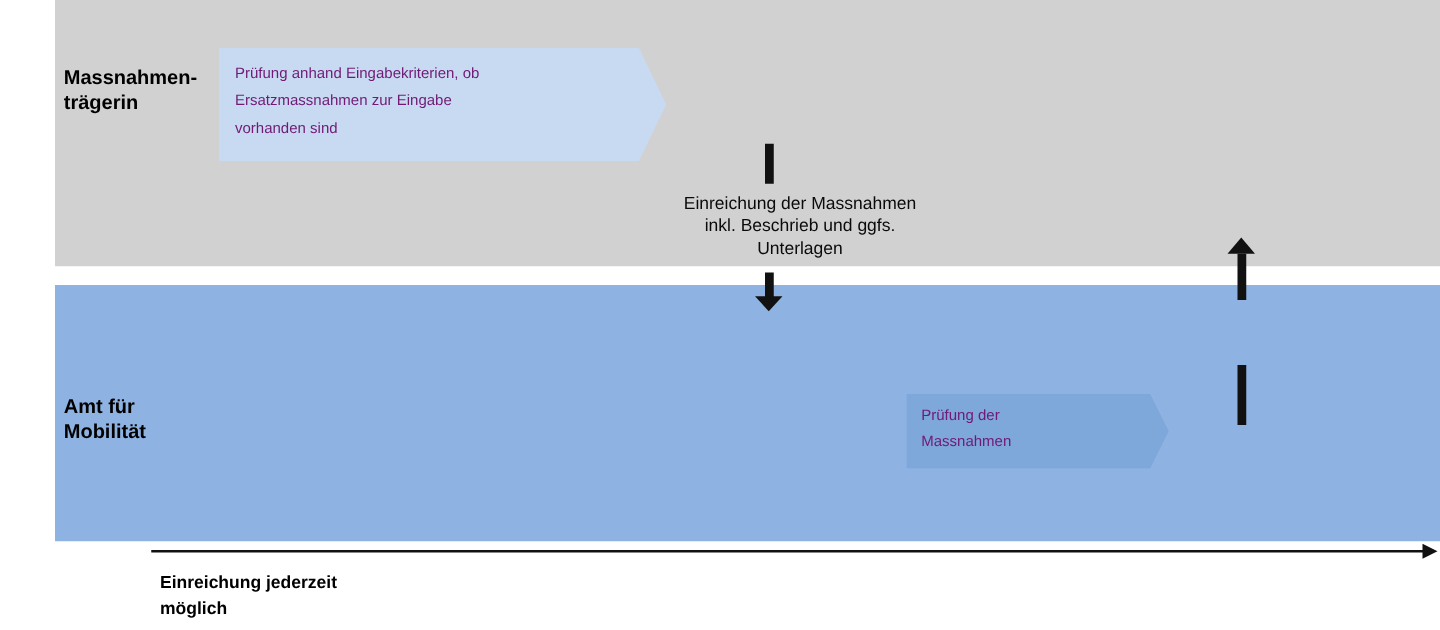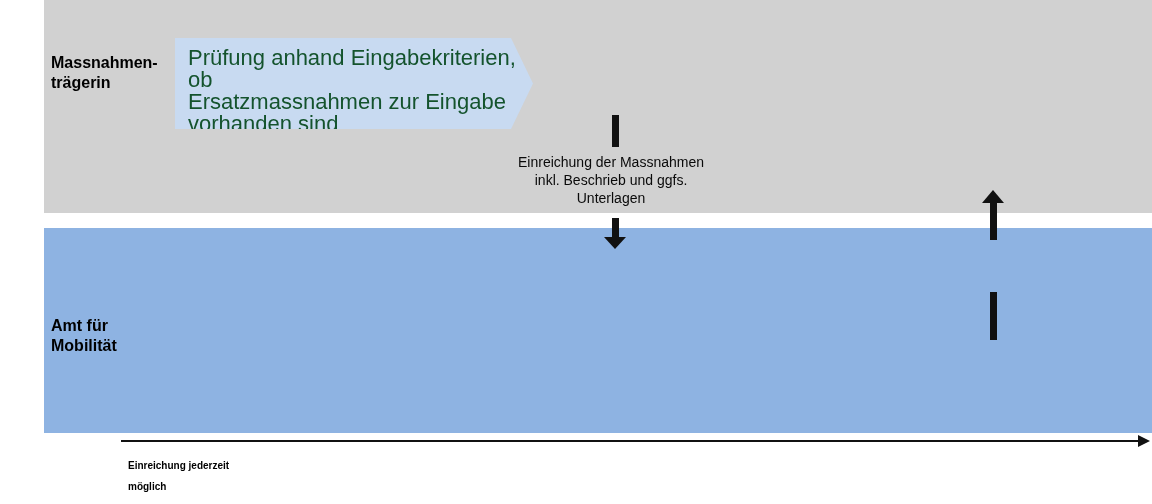--- a/index.html
+++ b/index.html
@@ -37,24 +37,24 @@
     background: var(--step-light);
     clip-path: polygon(0 0, 336px 0, 100% 50%, 336px 100%, 0 100%);
   }
   .chevron-2 {
     left: 725px; top: 315px; width: 210px; height: 60px;
     background: var(--step-medium);
     clip-path: polygon(0 0, 195px 0, 100% 50%, 195px 100%, 0 100%);
   }
   .chevron-text {
     position: absolute;
-    font-size: 22px;
+    font-size: 12px;
     line-height: 22px;
     white-space: pre-line;
-    color: #14532d;
+    color: #701a75;
   }
   .chevron-1 .chevron-text { left: 13px; top: 9px; }
   .chevron-2 .chevron-text { left: 12px; top: 7px; line-height: 21px; }
 
   
   .v-bar {
     position: absolute;
     width: 7px;
     background: var(--arrow);
   }
@@ -78,41 +78,41 @@
   .up-bar   { left: 990px; top: 292px; height: 48px; }
 
   .flow-label {
     position: absolute;
     font-size: 14px;
     line-height: 18px;
     text-align: center;
     white-space: pre-line;
     color: #0a0a0a;
   }
-  .flow-label-down { left: 491px; top: 153px; width: 240px; }
+  .flow-label-down { left: 520px; top: 153px; width: 240px; }
   .flow-label-up   { left: 918px; top: 246px; width: 150px; }
 
   
   .timeline-line {
     position: absolute;
     left: 121px; top: 440px;
     width: 1019px; height: 2px;
     background: var(--arrow);
   }
   .timeline-head {
     position: absolute; left: 1138px; top: 435px;
     width: 0; height: 0;
     border-top: 6px solid transparent;
     border-bottom: 6px solid transparent;
     border-left: 12px solid var(--arrow);
   }
   .timeline-caption {
     position: absolute;
     left: 128px; top: 455px;
-    font-size: 10px;
+    font-size: 14px;
     font-weight: bold;
     line-height: 21px;
     white-space: pre-line;
   }
 </style>
 </head>
 <body>
 
 <div class="canvas">
 
@@ -125,20 +125,24 @@
     <div class="lane-label lane-label-bottom">Amt für
 Mobilität</div>
   </div>
 
   <div class="chevron chevron-1">
     <div class="chevron-text">Prüfung anhand Eingabekriterien, ob
 Ersatzmassnahmen zur Eingabe
 vorhanden sind</div>
   </div>
 
+  <div class="chevron chevron-2">
+    <div class="chevron-text">Prüfung der
+Massnahmen</div>
+  </div>
 
   <div class="v-bar down-bar"></div>
   <div class="flow-label flow-label-down">Einreichung der Massnahmen
 inkl. Beschrieb und ggfs.
 Unterlagen</div>
   <div class="v-bar down-shaft"></div>
   <div class="down-head"></div>
 
   <div class="up-head"></div>
   <div class="v-bar up-shaft"></div>

